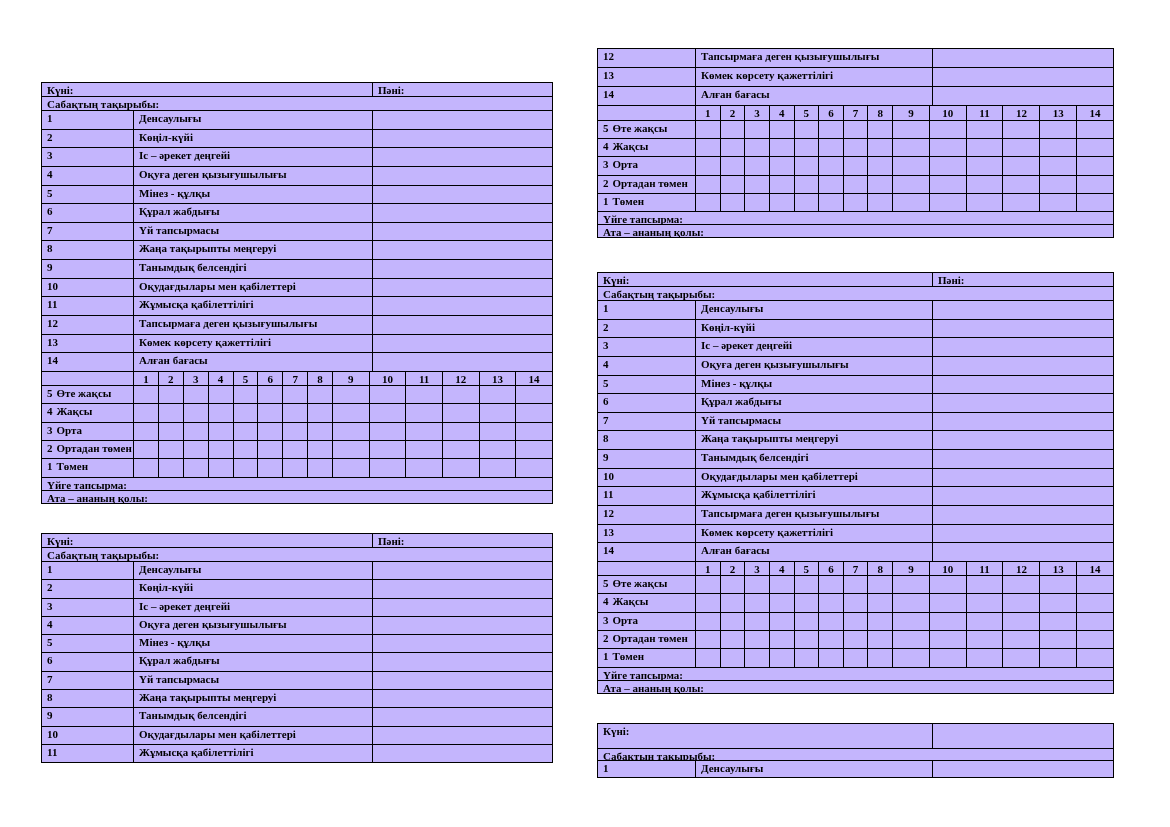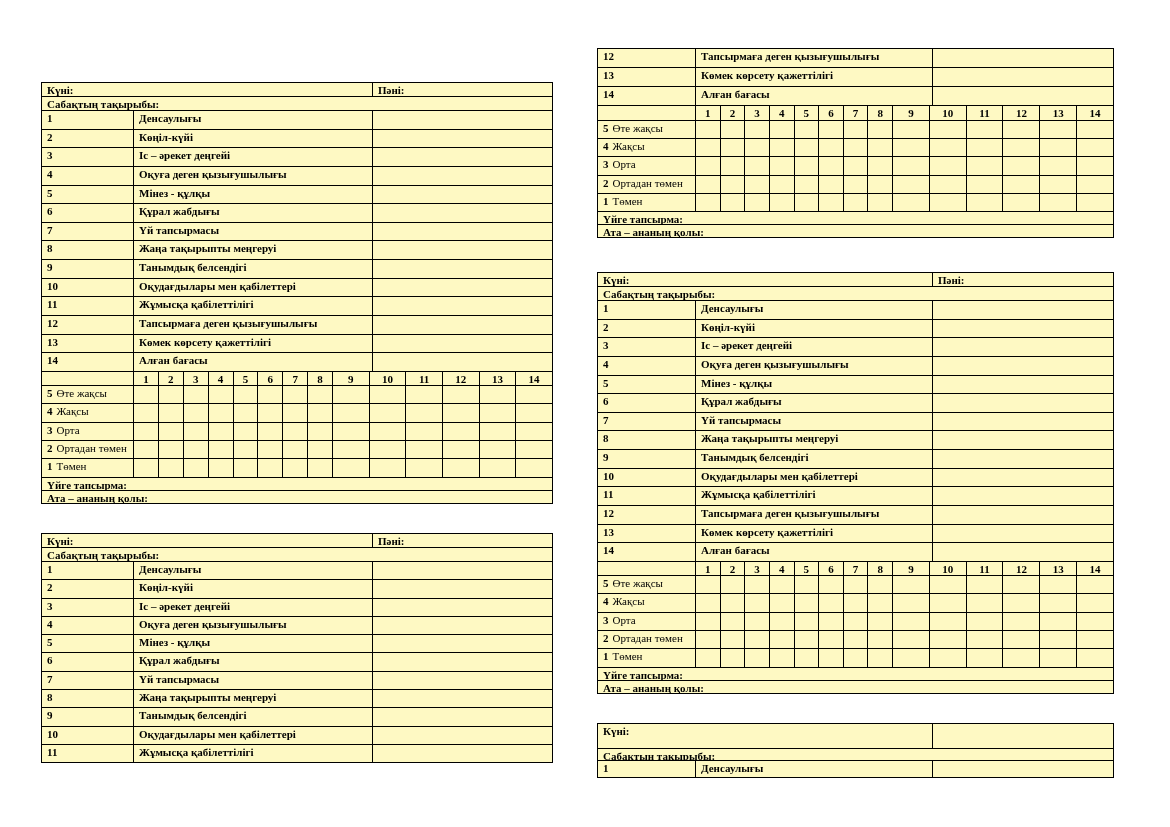--- a/index.html
+++ b/index.html
@@ -1,19 +1,19 @@
 <!DOCTYPE html>
 <html><head>
 <meta charset="utf-8">
 <style>
   html,body{margin:0;padding:0;background:#ffffff;}
   .page{position:relative;width:1170px;height:827px;background:#ffffff;
         font-family:"Liberation Serif","DejaVu Serif",serif;color:#000;overflow:hidden;}
 
-  .tbl{position:absolute;box-sizing:border-box;background:#fef9c3;
+  .tbl{position:absolute;box-sizing:border-box;background:#c4b5fd;
        border-left:1px solid #000;border-right:1px solid #000;border-bottom:1px solid #000;}
   .r{display:flex;box-sizing:border-box;border-top:1px solid #000;}
   .c{box-sizing:border-box;border-left:1px solid #000;padding:1px 2px 0 5px;
      font-size:11px;font-weight:bold;line-height:1.15;white-space:nowrap;overflow:hidden;}
   .r > .c:first-child{border-left:none;}
   .dc{display:contents;}
 
   
   .b1{left:41px;top:82px;width:512px;}
   .b2{left:41px;top:533px;width:512px;}
@@ -43,21 +43,21 @@
   .b2 .crow{height:18.3px}
   .b3 .crow{height:19px}
   .b3 .ghead{height:14.5px}
   .b5 .hrow{height:25px}
   .b5 .trow{height:12px}
   .b5 .crow{height:17px}
 
   .gn{text-align:center;padding-left:0;padding-right:0;}
   .s-label{font-weight:normal;}
   .s-label .sb{font-weight:bold;}
-  .s-label .sn{font-weight:normal;margin-left:4px;}
+  .s-label .sn{font-weight:bold;margin-left:4px;}
 </style>
 </head>
 <body>
 
 <div class="page">
 
   <div class="tbl bL b1">
     <div class="r hrow">
       <div class="c c-date">Күні:</div>
       <div class="c c-subj">Пәні:</div>

